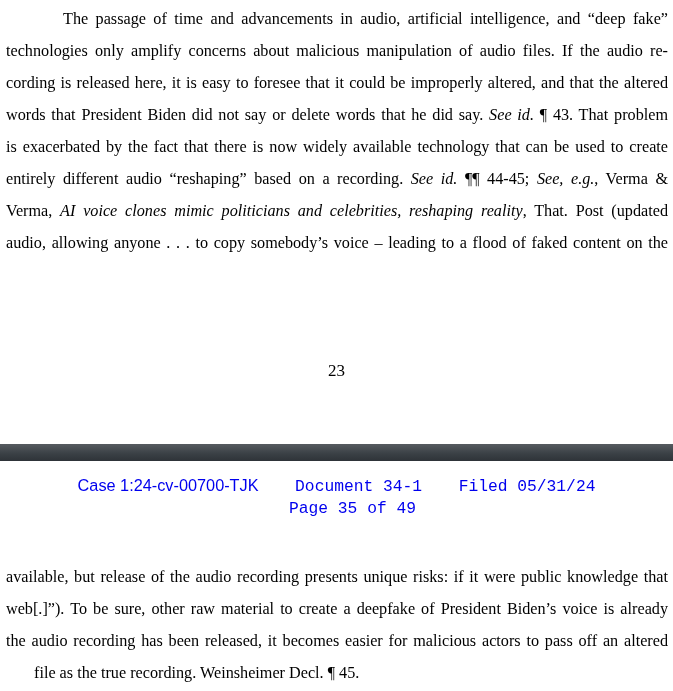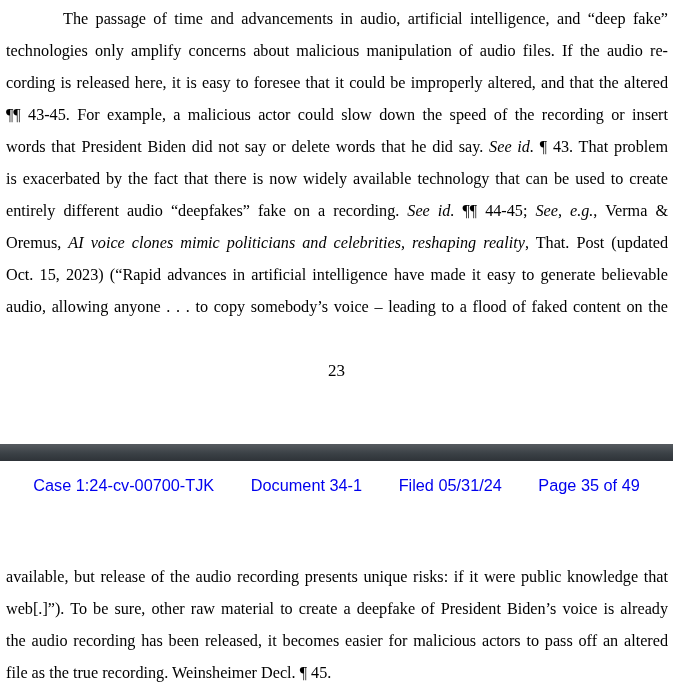--- a/index.html
+++ b/index.html
@@ -17,21 +17,21 @@
     width: 662px;
     font-size: 16.2px;
     line-height: 32px;
   }
   .line {
     white-space: nowrap;
     text-align: justify;
     text-align-last: justify;
   }
   .line.indent { text-indent: 57px; }
-  .line.para-end { text-align-last: left; }
+  .line.para-end { text-align-last: left; margin-left: 28px; }
   .it { font-style: italic; }
   #page23-text { top: 3px; }
   #page-number {
     position: absolute;
     top: 363px; left: 0;
     width: 673px;
     text-align: center;
     font-size: 17px;
     line-height: 16px;
   }
@@ -45,36 +45,34 @@
     position: absolute;
     top: 475px; left: 0;
     width: 673px;
     text-align: center;
     font-family: "Liberation Sans", sans-serif;
     font-size: 16.3px;
     line-height: 20px;
     color: #0000EE;
   }
   #stamp span { display: inline-block; }
-  #stamp span + span { margin-left: 32px; }
+  #stamp span + span { margin-left: 32px; font-family: Liberation Mono, monospace; }
   #page24-text { top: 561px; }
 </style>
 </head>
 <body>
 
 <div id="page23-text" class="page-text">
     <div class="line indent"><span>The passage of time and advancements in audio, artificial intelligence, and “deep fake”</span></div>
     <div class="line"><span>technologies only amplify concerns about malicious manipulation of audio files. If the audio re-</span></div>
     <div class="line"><span>cording is released here, it is easy to foresee that it could be improperly altered, and that the altered</span></div>
-    <div class="line"><span>¶¶ 43-45. For example, a malicious actor could slow down the speed of the recording or insert</span></div>
     <div class="line"><span>words that President Biden did not say or delete words that he did say. </span><span class="it">See id.</span><span> ¶ 43. That problem</span></div>
     <div class="line"><span>is exacerbated by the fact that there is now widely available technology that can be used to create</span></div>
-    <div class="line"><span>entirely different audio “deepfakes” fake on a recording. </span><span class="it">See id.</span><span> ¶¶ 44-45; </span><span class="it">See, e.g.</span><span>, Verma &amp;</span></div>
-    <div class="line"><span>Oremus, </span><span class="it">AI voice clones mimic politicians and celebrities, reshaping reality</span><span>, That. Post (updated</span></div>
-    <div class="line"><span>Oct. 15, 2023) (“Rapid advances in artificial intelligence have made it easy to generate believable</span></div>
+    <div class="line"><span>entirely different audio “reshaping” based on a recording. </span><span class="it">See id.</span><span> ¶¶ 44-45; </span><span class="it">See, e.g.</span><span>, Verma &amp;</span></div>
+    <div class="line"><span>Verma, </span><span class="it">AI voice clones mimic politicians and celebrities, reshaping reality</span><span>, That. Post (updated</span></div>
     <div class="line"><span>audio, allowing anyone . . . to copy somebody’s voice – leading to a flood of faked content on the</span></div>
   </div>
 
 <div id="page-number">23</div>
 
 <div id="separator-bar"></div>
 
 <div id="stamp" style="color: rgb(0, 0, 238);">
   <span>Case 1:24-cv-00700-TJK</span>
   <span>Document 34-1</span>

